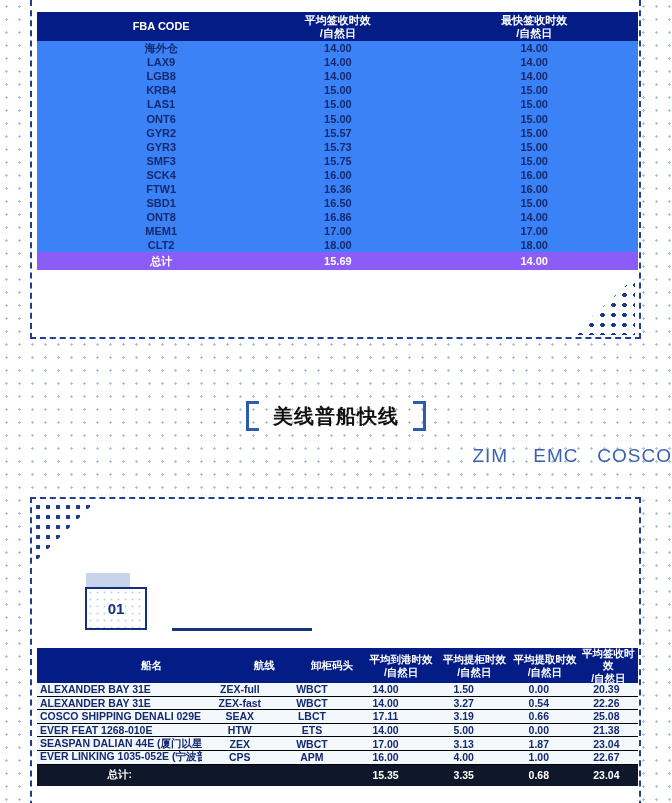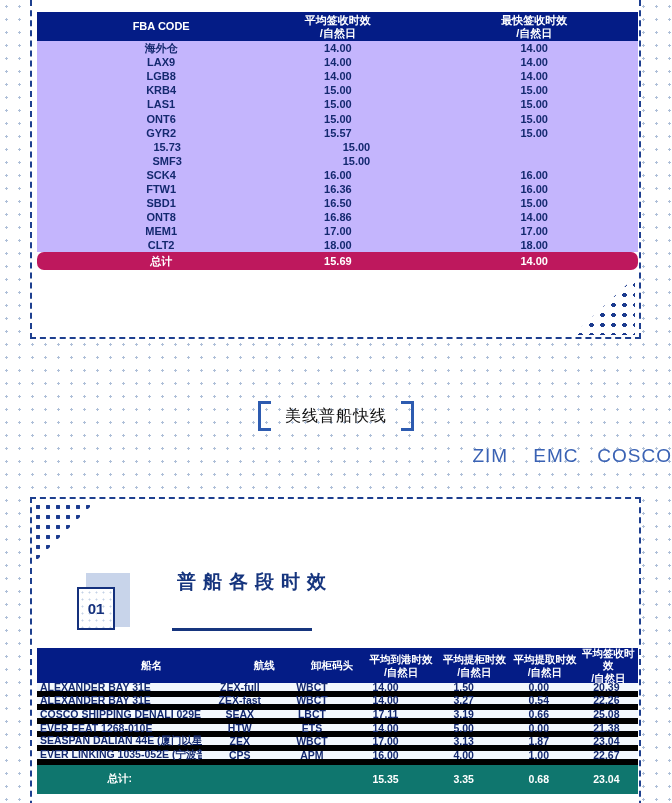--- a/index.html
+++ b/index.html
@@ -42,62 +42,62 @@
   .tbl { position:absolute; left:5px; width:601px; }
   .thead { display:flex; background:#041c86; color:#fff; align-items:center; }
   .hcell { display:flex; flex-direction:column; justify-content:center; align-items:center;
            text-align:center; font-weight:bold; }
   .trow { display:flex; align-items:center; }
   .tcell { text-align:center; overflow:hidden; white-space:nowrap; }
 
   
   .t1 { top:20px; }
   .t1 .thead { height:29px; font-size:11px; line-height:13px; }
-  .t1-body .trow { height:14.1px; background:#c4b5fd; }
+  .t1-body .trow { height:14.1px; background:#3b82f6; }
   .t1-body .tcell, .t1-total .tcell { font-size:11px; font-weight:bold; }
   .t1-body .tcell { color:#14296f; }
   .t1 .hcell:nth-child(1), .t1 .tcell:nth-child(1) { width:30%;margin-left:40px; }
   .t1 .hcell:nth-child(2), .t1 .tcell:nth-child(2) { width:33%; }
   .t1 .hcell:nth-child(3), .t1 .tcell:nth-child(3) { width:37%; }
-  .t1-total .trow { height:18px; background:#be185d; color:#fff;border-radius:7px; }
+  .t1-total .trow { height:18px; background:#8b5cf6; color:#fff; }
 
   
   .t2 { top:149px; }
   .t2 .thead { height:35px; font-size:10.5px; line-height:12.5px;padding-left:37px; }
-  .t2-body .trow { height:13.6px; background:#f3f8fd; border-bottom:6px solid #000000; }
+  .t2-body .trow { height:13.6px; background:#f3f8fd; border-bottom:1px solid #000000; }
   .t2-body .tcell, .t2-total .tcell { font-size:10.5px; font-weight:bold; }
   .t2-body .tcell { color:#14296f; }
   .t2 .hcell:nth-child(1), .t2 .tcell:nth-child(1) { width:27.5%; }
   .t2 .hcell:nth-child(2), .t2 .tcell:nth-child(2) { width:12.5%; }
   .t2 .hcell:nth-child(3), .t2 .tcell:nth-child(3) { width:11.5%; }
   .t2 .hcell:nth-child(4), .t2 .tcell:nth-child(4) { width:13%; }
   .t2 .hcell:nth-child(5), .t2 .tcell:nth-child(5) { width:13%; }
   .t2 .hcell:nth-child(6), .t2 .tcell:nth-child(6) { width:12%; }
   .t2 .hcell:nth-child(7), .t2 .tcell:nth-child(7) { width:10.5%; }
   .t2-body .tcell:nth-child(1) { text-align:left; padding-left:3px; }
-  .t2-total .trow { height:29px; background:#0f766e; color:#fff; }
+  .t2-total .trow { height:21px; background:#0f172a; color:#fff; }
 
   
   .divider-title {
     position:absolute; top:399px; left:0; width:100%; height:34px;
     display:flex; justify-content:center; align-items:center; gap:14px;
   }
   .bracket { width:13px; height:30px; }
   .bracket-left  { border-left:3px solid #2d5bb0; border-top:3px solid #2d5bb0; border-bottom:3px solid #2d5bb0; }
   .bracket-right { border-right:3px solid #2d5bb0; border-top:3px solid #2d5bb0; border-bottom:3px solid #2d5bb0; }
-  .divider-text { font-size:16px; font-weight:normal; color:#111111; letter-spacing:1px; }
+  .divider-text { font-size:20px; font-weight:bold; color:#111111; letter-spacing:1px; }
   .brands {
     position:absolute; top:445px; left:0; width:100%;
     text-align:right; font-size:19px; color:#3a62b4; white-space:pre; letter-spacing:1px;
   }
 
   
   .badge-shadow { position:absolute; left:54px; top:74px; width:44px; height:54px; background:#c8d4ea; }
   .badge-box {
-    position:absolute; left:45px; top:88px; width:38px; height:43px;
+    position:absolute; left:53px; top:88px; width:62px; height:43px;
     background-color:#fff;
     background-image:radial-gradient(circle, #c4d2e6 0.9px, transparent 1.1px);
     background-size:7px 7px;
     border:2px solid #14307c;
     color:#14307c; font-size:15px; font-weight:bold;
     display:flex; align-items:center; justify-content:center;
   }
   .sec-title { position:absolute; left:145px; top:70px; font-size:19px; font-weight:bold;
                color:#16357e; letter-spacing:7px; white-space:nowrap; }
   .sec-week  { position:absolute; left:145px; top:100px; font-size:19px; font-weight:bold;
@@ -152,25 +152,27 @@
           <div class="tcell">ONT6</div>
           <div class="tcell">15.00</div>
           <div class="tcell">15.00</div>
         </div>
         <div class="trow">
           <div class="tcell">GYR2</div>
           <div class="tcell">15.57</div>
           <div class="tcell">15.00</div>
         </div>
         <div class="trow">
+          <div class="tcell">GYR3</div>
           <div class="tcell">15.73</div>
           <div class="tcell">15.00</div>
         </div>
         <div class="trow">
           <div class="tcell">SMF3</div>
+          <div class="tcell">15.75</div>
           <div class="tcell">15.00</div>
         </div>
         <div class="trow">
           <div class="tcell">SCK4</div>
           <div class="tcell">16.00</div>
           <div class="tcell">16.00</div>
         </div>
         <div class="trow">
           <div class="tcell">FTW1</div>
           <div class="tcell">16.36</div>
@@ -214,21 +216,20 @@
   <div class="bracket bracket-right"></div>
 </div>
 <div class="brands">ZIM    EMC   COSCO</div>
 
 <div class="card card2">
   <div class="tri tri-tl"></div>
 
   <div class="badge-shadow"></div>
   <div class="badge-box">01</div>
 
-  <div class="sec-title">普船各段时效</div>
   <div class="sec-underline"></div>
 
   <div class="tbl t2">
     <div class="thead">
         <div class="hcell">
           <div>船名</div>
         </div>
         <div class="hcell">
           <div>航线</div>
         </div>

